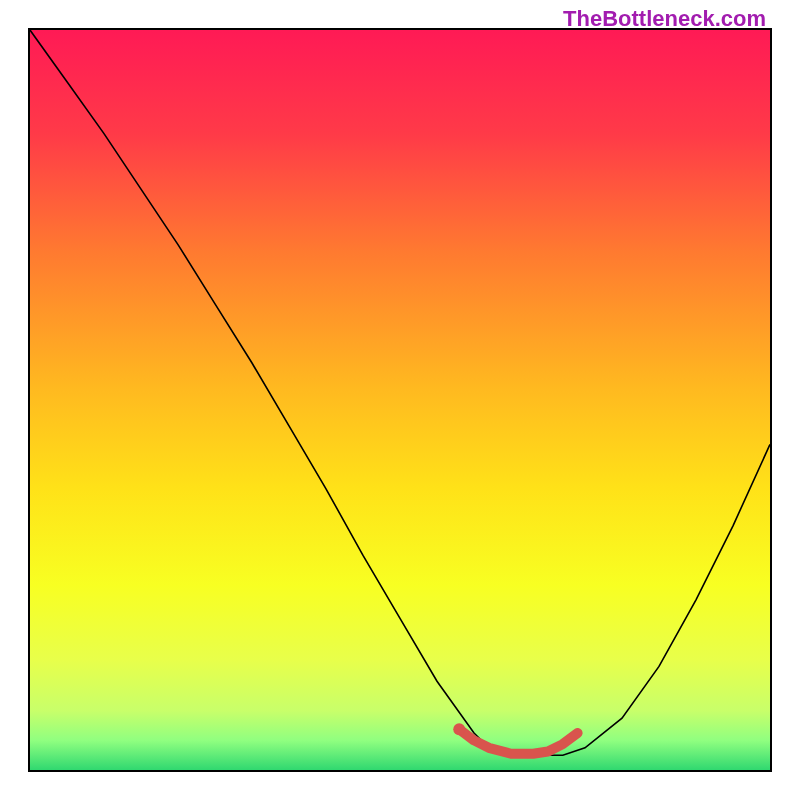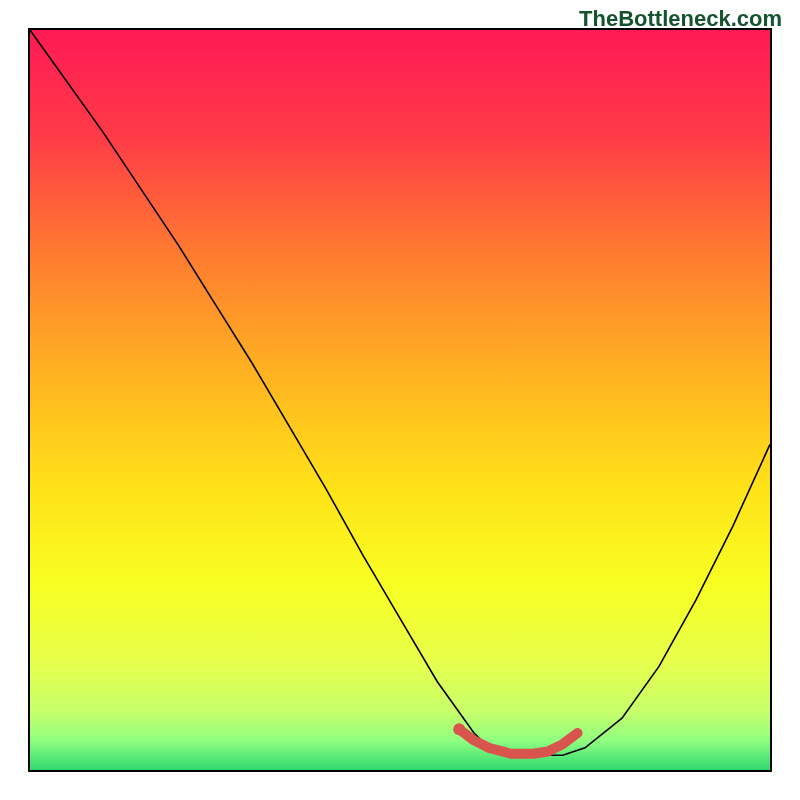--- a/index.html
+++ b/index.html
@@ -7,24 +7,24 @@
     width: 800px;
     height: 800px;
     background: #ffffff;
     position: relative;
     font-family: Arial, sans-serif;
     overflow: hidden;
   }
   .watermark {
     position: absolute;
     top: 6px;
-    right: 18px;
+    right: 34px;
     font-size: 22px;
     font-weight: bold;
-    color: #14532d;
+    color: #a21caf;
     z-index: 10;
   }
   .plot-area {
     position: absolute;
     left: 28px;
     top: 28px;
     width: 744px;
     height: 744px;
     border: 2px solid #000000;
     overflow: hidden;

